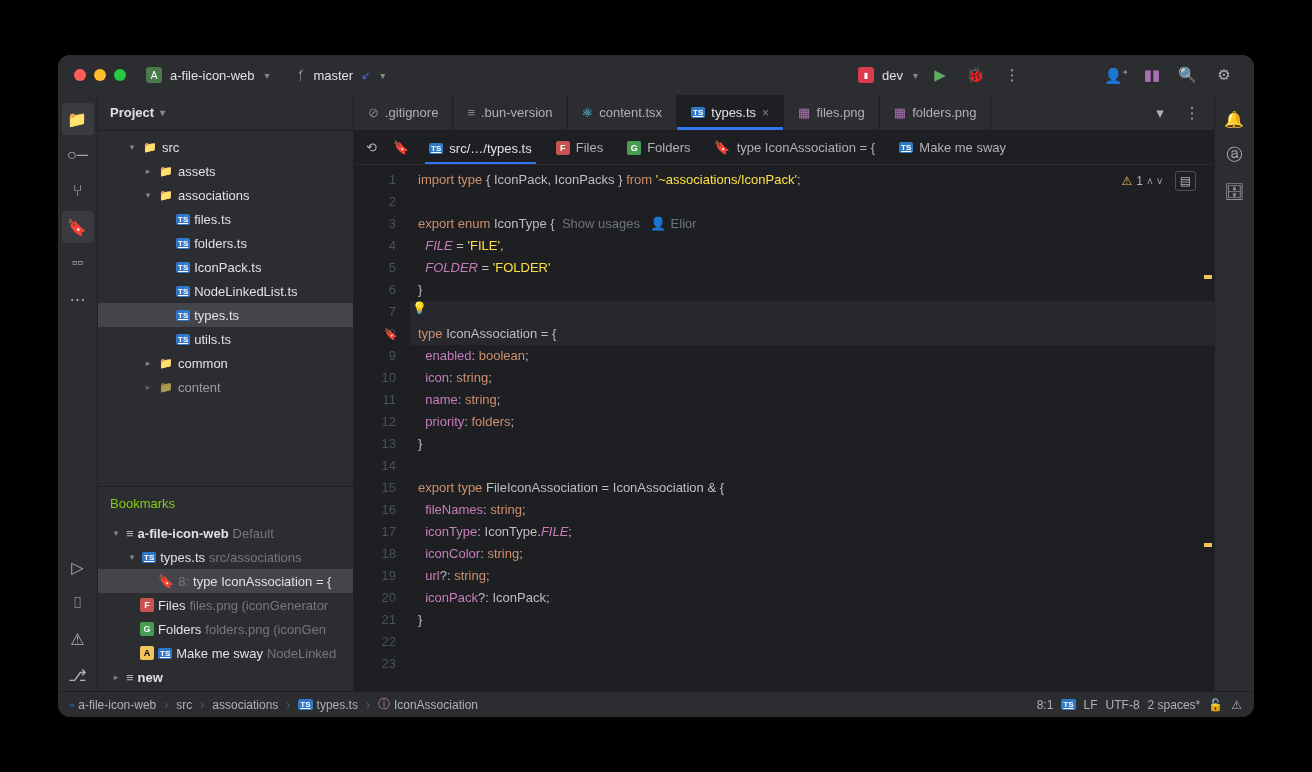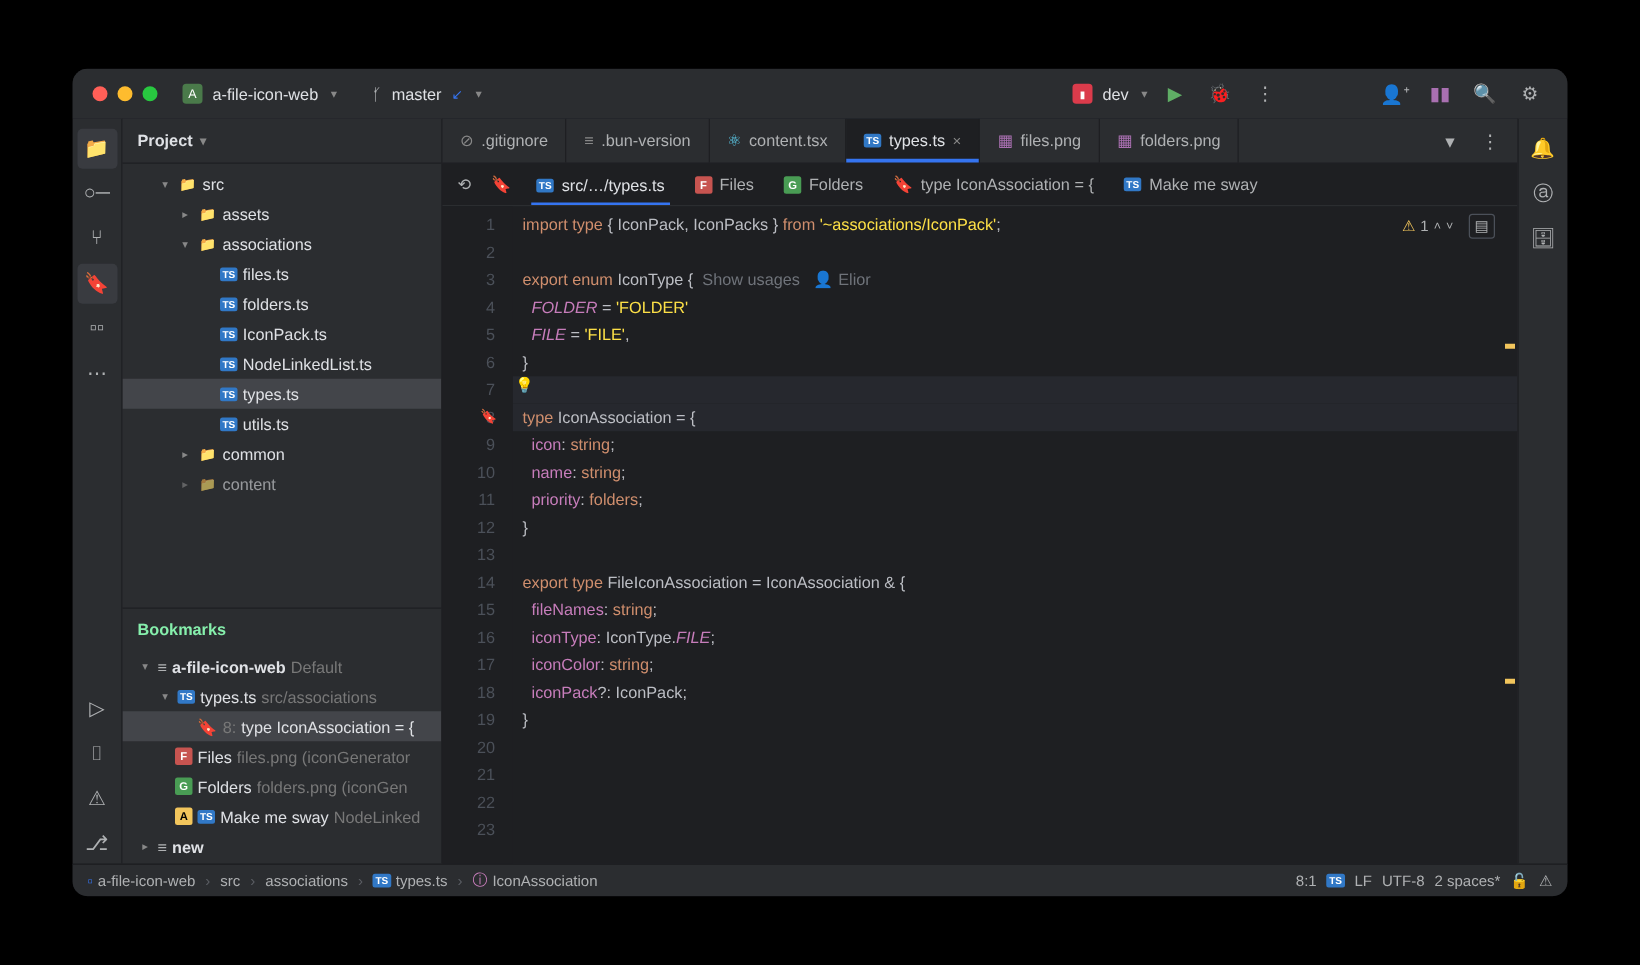--- a/index.html
+++ b/index.html
@@ -33,26 +33,26 @@
 
 .sidebar { width: 256px; background: #2b2d30; display: flex; flex-direction: column; border-right: 1px solid #1e1f22; }
 .sb-header { height: 36px; display: flex; align-items: center; padding: 0 12px; font-weight: 600; color: #dfe1e5; font-size: 13px; border-bottom: 1px solid #1e1f22; }
 .sb-header .chev { margin-left: 6px; color: #888; font-size: 10px; }
 .tree { flex: 1; overflow: auto; padding: 4px 0; font-size: 13px; color: #dfe1e5; }
 .tree-row { display: flex; align-items: center; height: 24px; padding-left: 8px; cursor: pointer; gap: 4px; white-space: nowrap; }
 .tree-row.sel { background: #43454a; }
 .tree-arrow { width: 12px; font-size: 9px; color: #888; text-align: center; }
 .tree-icon { width: 16px; height: 16px; display: inline-flex; align-items: center; justify-content: center; font-size: 11px; }
 .folder-icon { color: #afb1b3; }
-.ts-badge { background: #3178c6; color: #fff; font-size: 8px; border-radius: 2px; padding: 1px 2px; font-weight: bold; }
+.ts-badge { background: #3178c6; color: #fff; font-size: 8px; border-radius: 2px; padding: 1px 2px; font-weight: bold; text-decoration: underline; }
 .png-icon { color: #a970b1; }
 .dim { color: #787878; }
 
 .sb-section { border-top: 1px solid #1e1f22; }
-.sb-section-header { height: 32px; display: flex; align-items: center; padding: 0 12px; color: #86efac; font-size: 13px; font-weight: 700; }
+.sb-section-header { height: 32px; display: flex; align-items: center; padding: 0 12px; color: #84cc16; font-size: 13px; font-weight: 400; }
 .bm-tree { font-size: 13px; padding: 2px 0; overflow: hidden; }
 .bm-row { display: flex; align-items: center; height: 24px; gap: 4px; padding-left: 8px; white-space: nowrap; color: #dfe1e5; cursor: pointer; }
 .bm-row.sel { background: #43454a; }
 .bm-icon-yellow { color: #f2c55c; }
 .mn-letter { width: 14px; height: 14px; border-radius: 2px; font-size: 9px; font-weight:bold; display:inline-flex; align-items:center; justify-content:center; }
 .mn-F { background: #c75450; color: #fff; }
 .mn-G { background: #499c54; color: #fff; }
 .mn-A { background: #f2c55c; color: #000; }
 
 
@@ -326,34 +326,36 @@
             <span class="gutter-row">19</span>
             <span class="gutter-row">20</span>
             <span class="gutter-row">21</span>
             <span class="gutter-row">22</span>
             <span class="gutter-row">23</span>
         </div>
         <div class="code">
 <div class="code-line"><span class="kw">import</span> <span class="kw">type</span> <span>{ IconPack, IconPacks }</span> <span class="kw">from</span> <span class="str">'~associations/IconPack'</span><span>;</span></div>
 <div class="code-line"></div>
 <div class="code-line"><span class="kw">export</span> <span class="kw">enum</span> <span>IconType {</span>  <span class="hint">Show usages</span>   <span class="hint">👤 </span><span class="hint">Elior</span></div>
+<div class="code-line">  <span class="id">FILE</span><span> = </span><span class="str">'FILE'</span><span>,</span></div>
 <div class="code-line">  <span class="id">FOLDER</span><span> = </span><span class="str">'FOLDER'</span></div>
-<div class="code-line">  <span class="id">FILE</span><span> = </span><span class="str">'FILE'</span><span>,</span></div>
 <div class="code-line"><span>}</span></div>
 <div class="code-line hl"></div>
 <div class="code-line cursor"><span class="kw">type</span><span> IconAssociation = {</span></div>
+<div class="code-line">  <span class="prop">enabled</span><span>: </span><span class="kw">boolean</span><span>;</span></div>
 <div class="code-line">  <span class="prop">icon</span><span>: </span><span class="kw">string</span><span>;</span></div>
 <div class="code-line">  <span class="prop">name</span><span>: </span><span class="kw">string</span><span>;</span></div>
 <div class="code-line">  <span class="prop">priority</span><span>: </span><span class="kw">folders</span><span>;</span></div>
 <div class="code-line"><span>}</span></div>
 <div class="code-line"></div>
 <div class="code-line"><span class="kw">export</span> <span class="kw">type</span><span> FileIconAssociation = IconAssociation &amp; {</span></div>
 <div class="code-line">  <span class="prop">fileNames</span><span>: </span><span class="kw">string</span><span>;</span></div>
 <div class="code-line">  <span class="prop">iconType</span><span>: </span><span>IconType.</span><span class="id">FILE</span><span>;</span></div>
 <div class="code-line">  <span class="prop">iconColor</span><span>: </span><span class="kw">string</span><span>;</span></div>
+<div class="code-line">  <span class="prop">url</span><span>?: </span><span class="kw">string</span><span>;</span></div>
 <div class="code-line">  <span class="prop">iconPack</span><span>?: </span><span>IconPack</span><span>;</span></div>
 <div class="code-line"><span>}</span></div>
         </div>
         <span class="bulb">💡</span>
         <div class="warn-badge">
           <span class="warn-tri">⚠</span>
           <span>1</span>
           <span style="font-size:10px">˄</span>
             <span style="font-size:10px">˅</span>
           <span style="margin-left:8px;border:1px solid #4b5059;padding:2px 4px;border-radius:3px">▤</span>

